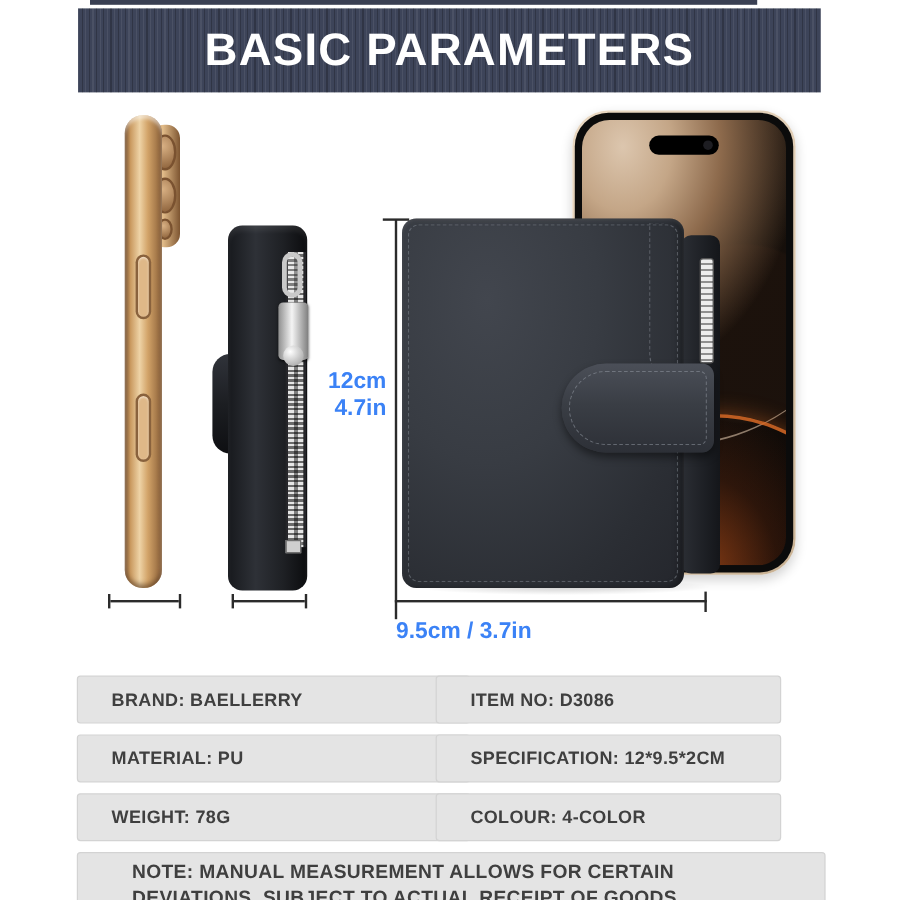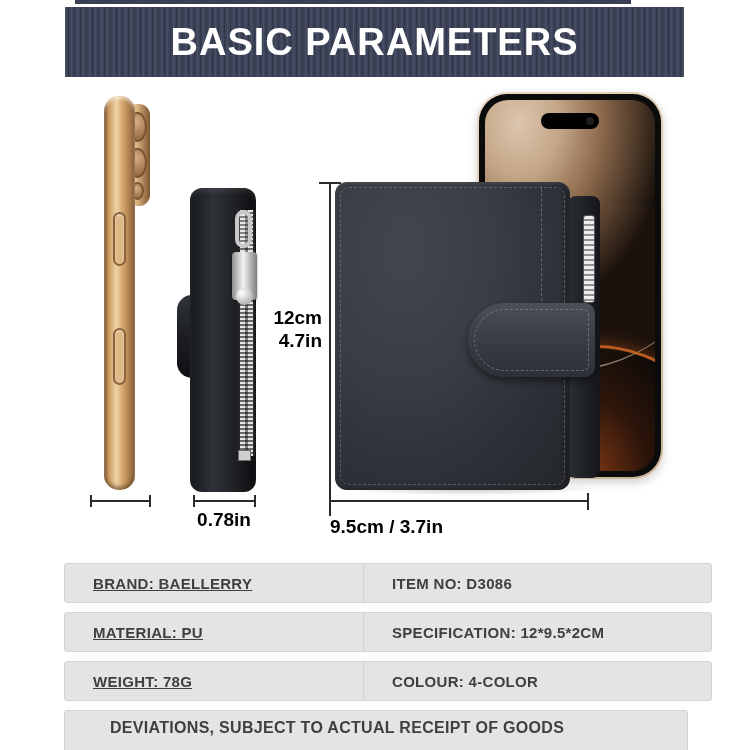--- a/index.html
+++ b/index.html
@@ -123,35 +123,35 @@
   #vline-cap{left:319px;top:182px;width:22px;height:2px;}
   #hline{left:329px;top:500px;width:260px;height:2px;}
   #hline-cap{left:587px;top:493px;width:2px;height:17px;}
   .bracket{
     height:12px;z-index:3;
     border-left:2px solid #2b2b2b;border-right:2px solid #2b2b2b;box-sizing:border-box;
     background:linear-gradient(#2b2b2b,#2b2b2b) center/100% 2px no-repeat;
   }
   #bracket-phone{left:90px;top:495px;width:61px;}
   #bracket-wallet{left:193px;top:495px;width:63px;}
-  .dim{color:#000000;font-size:19px;font-weight:bold;line-height:23px;z-index:3;}
+  .dim{color:#3b82f6;font-size:19px;font-weight:bold;line-height:23px;z-index:3;}
   #dim-phone{left:58px;top:508px;width:124px;text-align:center;}
   #dim-wallet-t{left:162px;top:508px;width:124px;text-align:center;}
   #dim-height{left:238px;top:306px;width:84px;text-align:right;}
   #dim-width{left:330px;top:515px;width:258px;text-align:left;}
 
   
   .cell{
     position:absolute;height:40px;box-sizing:border-box;
     background:#e4e4e4;border:1px solid #d3d3d3;border-radius:3px;
     display:flex;align-items:center;padding-left:28px;
     font-size:15px;font-weight:bold;color:#3f3f3f;letter-spacing:.3px;
   }
-  .col-l{left:64px;width:328px;text-decoration:underline;}
-  .col-r{left:363px;width:349px;}
+  .col-l{left:64px;width:328px;}
+  .col-r{left:363px;width:288px;}
   .row0{top:563px;} .row1{top:612px;text-align:right;} .row2{top:661px;}
   #note-box{
     position:absolute;left:64px;top:710px;width:624px;height:52px;box-sizing:border-box;
     background:#e4e4e4;border:1px solid #d3d3d3;border-radius:3px;
     padding:6px 0 0 45px;
     font-size:16px;font-weight:bold;color:#3f3f3f;letter-spacing:.3px;line-height:21px;
   }
 </style>
 </head>
 <body>
@@ -209,30 +209,30 @@
 <div class="abs mline" id="vline"></div>
 <div class="abs mline" id="vline-cap"></div>
 <div class="abs mline" id="hline"></div>
 <div class="abs mline" id="hline-cap"></div>
 <div class="abs bracket" id="bracket-phone"></div>
 <div class="abs bracket" id="bracket-wallet"></div>
 
 <div class="abs dim" id="dim-phone">
 </div>
 <div class="abs dim" id="dim-wallet-t">
-  <div>0.78in</div>
 </div>
 <div class="abs dim" id="dim-height">
   <div>12cm</div>
   <div>4.7in</div>
 </div>
 <div class="abs dim" id="dim-width">9.5cm / 3.7in</div>
 
 <div class="cell col-l row0">BRAND: BAELLERRY</div>
 <div class="cell col-r row0">ITEM NO: D3086</div>
 <div class="cell col-l row1">MATERIAL: PU</div>
 <div class="cell col-r row1">SPECIFICATION: 12*9.5*2CM</div>
 <div class="cell col-l row2">WEIGHT: 78G</div>
 <div class="cell col-r row2">COLOUR: 4-COLOR</div>
 
 <div id="note-box">
+  <div>NOTE: MANUAL MEASUREMENT ALLOWS FOR CERTAIN</div>
   <div>DEVIATIONS, SUBJECT TO ACTUAL RECEIPT OF GOODS</div>
 </div>
 
 </body></html>

